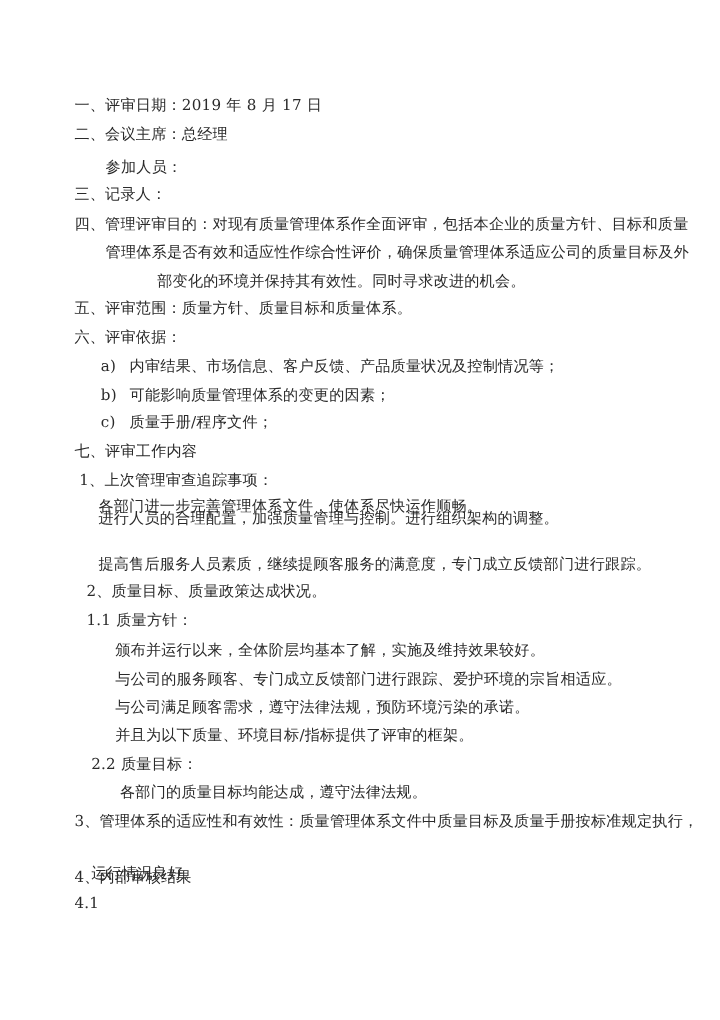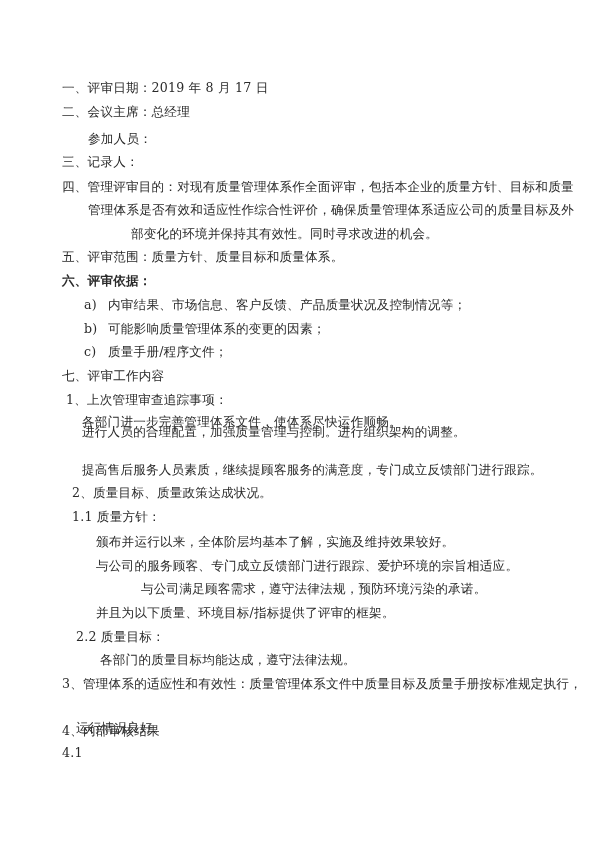--- a/index.html
+++ b/index.html
@@ -13,34 +13,34 @@
 
 <div id="doc">
     <div class="line" style="left: 62px; top: 80px;"><span>一、评审日期：2019 年  8 月  17  日</span></div>
     <div class="line" style="left: 62px; top: 104px;"><span>二、会议主席：总经理</span></div>
     <div class="line" style="left: 88px; top: 131px;"><span>参加人员：</span></div>
     <div class="line" style="left: 62px; top: 154px;"><span>三、记录人：</span></div>
     <div class="line" style="left: 62px; top: 179px;"><span>四、管理评审目的：对现有质量管理体系作全面评审，包括本企业的质量方针、目标和质量</span></div>
     <div class="line" style="left: 88px; top: 202px;"><span>管理体系是否有效和适应性作综合性评价，确保质量管理体系适应公司的质量目标及外</span></div>
     <div class="line" style="left: 88px; top: 226px; margin-left: 43px;"><span>部变化的环境并保持其有效性。同时寻求改进的机会。</span></div>
     <div class="line" style="left: 62px; top: 249px;"><span>五、评审范围：质量方针、质量目标和质量体系。</span></div>
-    <div class="line" style="left: 62px; top: 273px; font-weight: bold;"><span>六、评审依据：</span></div>
+    <div class="line" style="left: 62px; top: 273px;"><span>六、评审依据：</span></div>
     <div class="line" style="left: 84px; top: 297px;"><span class="mark">a)</span><span>内审结果、市场信息、客户反馈、产品质量状况及控制情况等；</span></div>
     <div class="line" style="left: 84px; top: 321px;"><span class="mark">b)</span><span>可能影响质量管理体系的变更的因素；</span></div>
     <div class="line" style="left: 84px; top: 344px;"><span class="mark">c)</span><span>质量手册/程序文件；</span></div>
     <div class="line" style="left: 62px; top: 368px;"><span>七、评审工作内容</span></div>
     <div class="line" style="left: 66px; top: 392px;"><span>1、上次管理审查追踪事项：</span></div>
     <div class="line" style="left: 82px; top: 414px;"><span>各部门进一步完善管理体系文件，使体系尽快运作顺畅。</span></div>
     <div class="line" style="left: 82px; top: 424px;"><span>进行人员的合理配置，加强质量管理与控制。进行组织架构的调整。</span></div>
     <div class="line" style="left: 82px; top: 462px;"><span>提高售后服务人员素质，继续提顾客服务的满意度，专门成立反馈部门进行跟踪。</span></div>
     <div class="line" style="left: 72px; top: 485px;"><span>2、质量目标、质量政策达成状况。</span></div>
     <div class="line" style="left: 72px; top: 509px;"><span>1.1  质量方针：</span></div>
     <div class="line" style="left: 96px; top: 534px;"><span>颁布并运行以来，全体阶层均基本了解，实施及维持效果较好。</span></div>
     <div class="line" style="left: 96px; top: 558px;"><span>与公司的服务顾客、专门成立反馈部门进行跟踪、爱护环境的宗旨相适应。</span></div>
-    <div class="line" style="left: 96px; top: 581px; margin-left: 45px;"><span>与公司满足顾客需求，遵守法律法规，预防环境污染的承诺。</span></div>
+    <div class="line" style="left: 96px; top: 581px;"><span>与公司满足顾客需求，遵守法律法规，预防环境污染的承诺。</span></div>
     <div class="line" style="left: 96px; top: 605px;"><span>并且为以下质量、环境目标/指标提供了评审的框架。</span></div>
     <div class="line" style="left: 76px; top: 629px;"><span>2.2  质量目标：</span></div>
     <div class="line" style="left: 100px; top: 652px;"><span>各部门的质量目标均能达成，遵守法律法规。</span></div>
     <div class="line" style="left: 62px; top: 676px;"><span>3、管理体系的适应性和有效性：质量管理体系文件中质量目标及质量手册按标准规定执行，</span></div>
     <div class="line" style="left: 76px; top: 676px; margin-top: 44px;"><span>运行情况良好。</span></div>
     <div class="line" style="left: 62px; top: 723px;"><span>4、内部审核结果</span></div>
     <div class="line" style="left: 62px; top: 745px;"><span>4.1</span></div>
   </div>
 
 </body></html>

